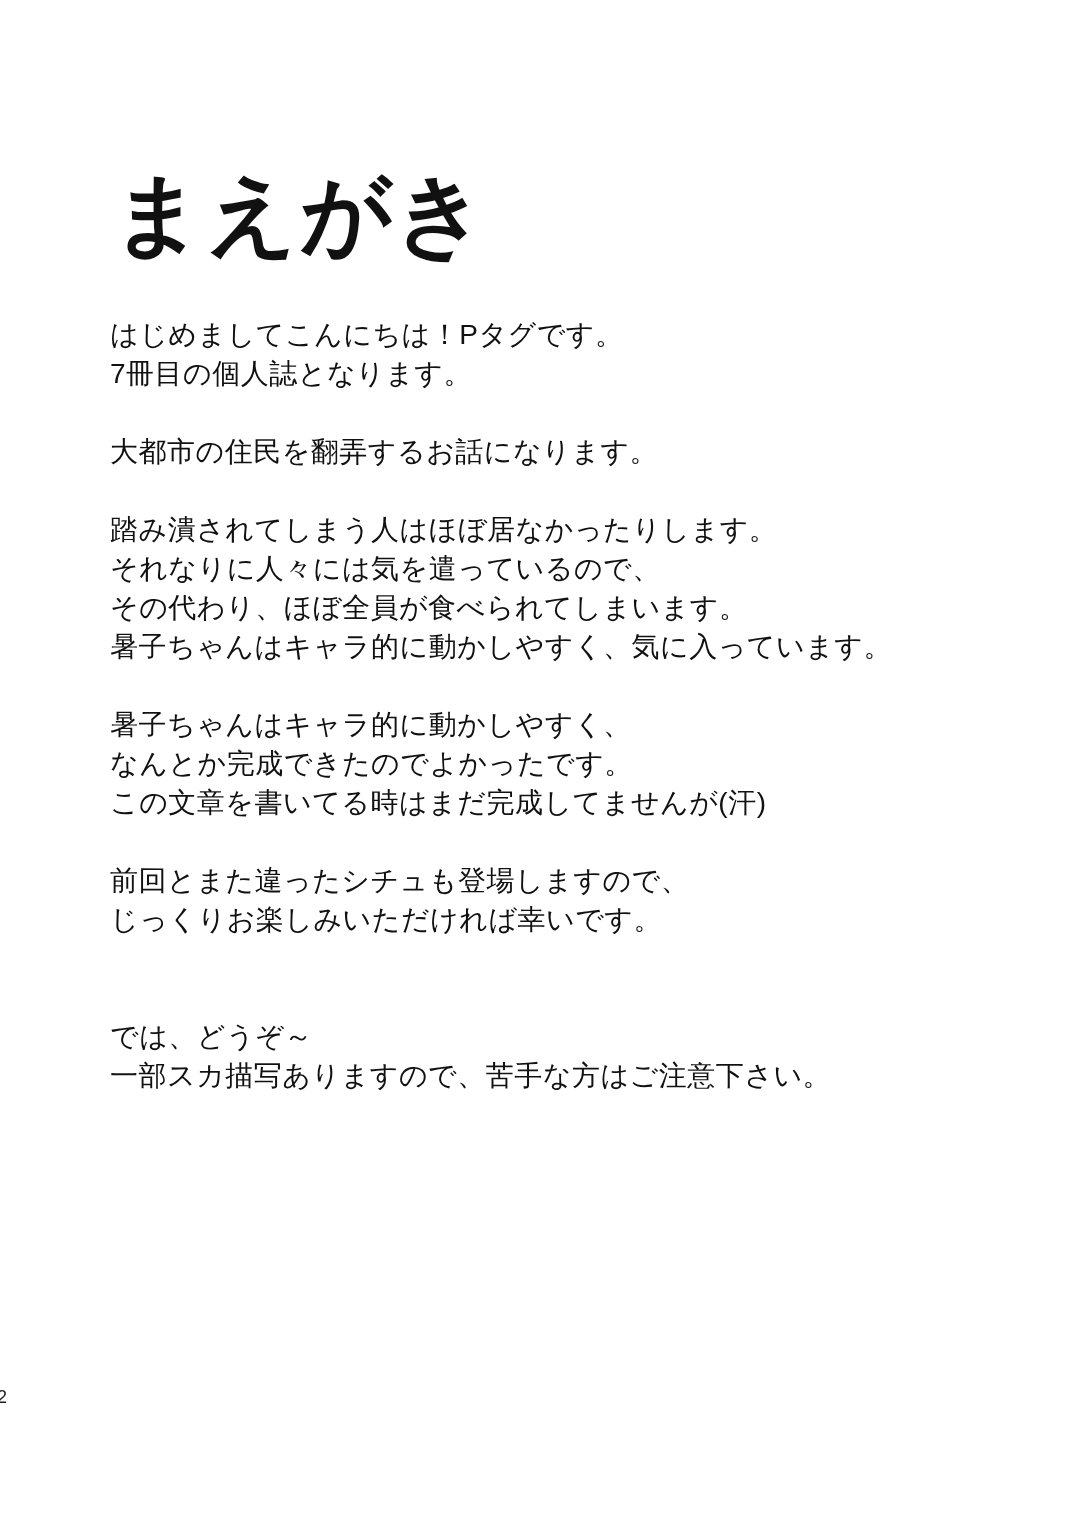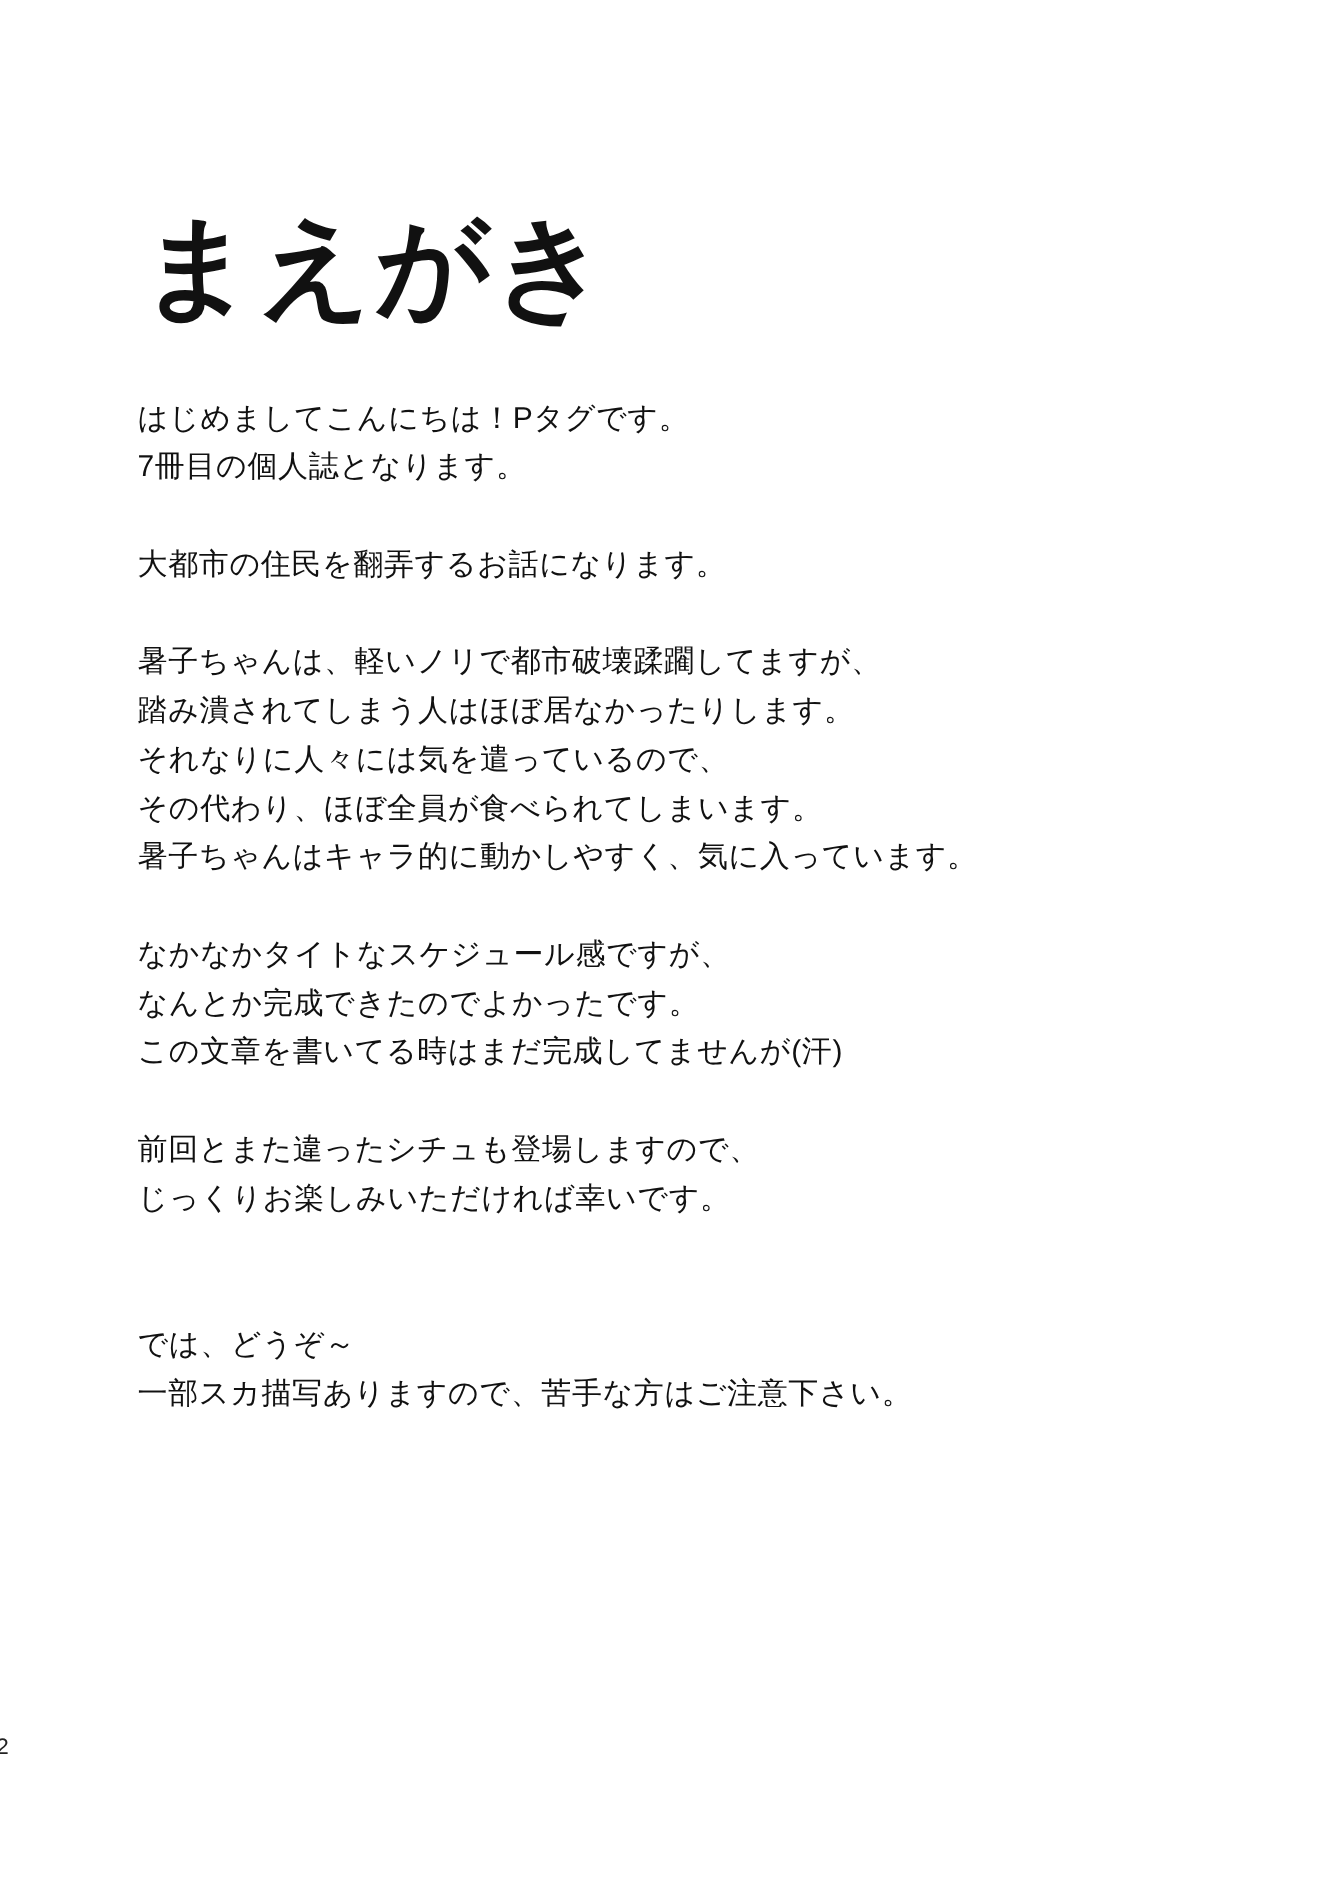--- a/index.html
+++ b/index.html
@@ -37,21 +37,21 @@
     margin: 0;
     padding: 0;
   }
   .paragraph + .paragraph {
     margin-top: 39px; 
   }
   .paragraph.extra-gap {
     margin-top: 78px; 
   }
   .text-line {
-    font-size: 24px;
+    font-size: 28px;
     line-height: 39px;
     letter-spacing: 0.5px;
     white-space: nowrap;
     color: #111111;
   }
   .page-number {
     position: absolute;
     left: -3px;            
     top: 1388px;
     font-size: 18px;
@@ -71,29 +71,28 @@
     <div class="paragraph">
       <div class="text-line">はじめましてこんにちは！Pタグです。</div>
       <div class="text-line">7冊目の個人誌となります。</div>
     </div>
 
     <div class="paragraph">
       <div class="text-line">大都市の住民を翻弄するお話になります。</div>
     </div>
 
     <div class="paragraph">
-      <div class="text-line">暑子ちゃんは、軽いノリで都市破壊蹂躙してますが、</div>
       <div class="text-line">踏み潰されてしまう人はほぼ居なかったりします。</div>
       <div class="text-line">それなりに人々には気を遣っているので、</div>
       <div class="text-line">その代わり、ほぼ全員が食べられてしまいます。</div>
       <div class="text-line">暑子ちゃんはキャラ的に動かしやすく、気に入っています。</div>
     </div>
 
     <div class="paragraph">
-      <div class="text-line">なかなかタイトなスケジュール感ですが、</div>
+      <div class="text-line">暑子ちゃんはキャラ的に動かしやすく、</div>
       <div class="text-line">なんとか完成できたのでよかったです。</div>
       <div class="text-line">この文章を書いてる時はまだ完成してませんが(汗)</div>
     </div>
 
     <div class="paragraph">
       <div class="text-line">前回とまた違ったシチュも登場しますので、</div>
       <div class="text-line">じっくりお楽しみいただければ幸いです。</div>
     </div>
 
     <div class="paragraph extra-gap">

